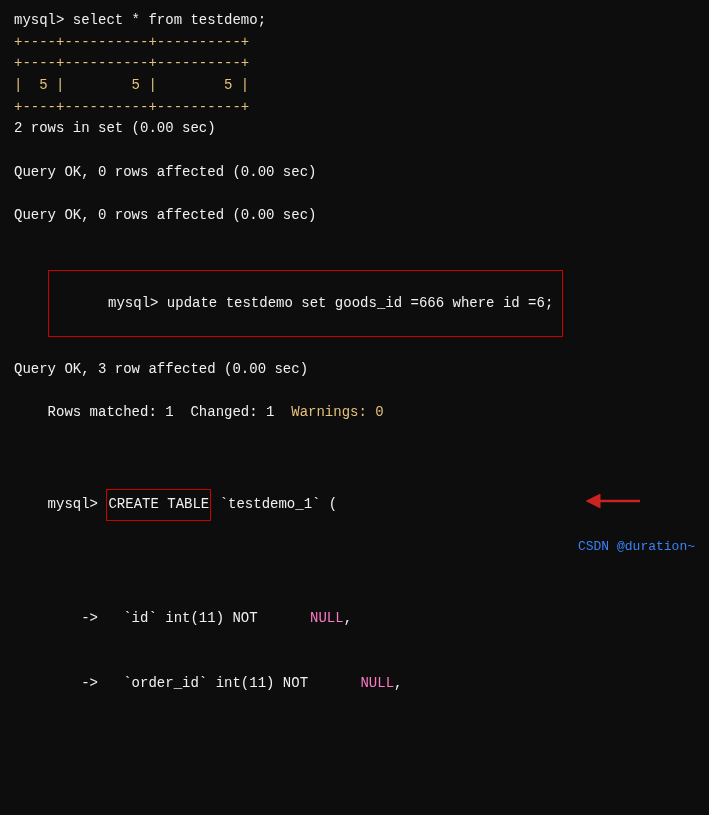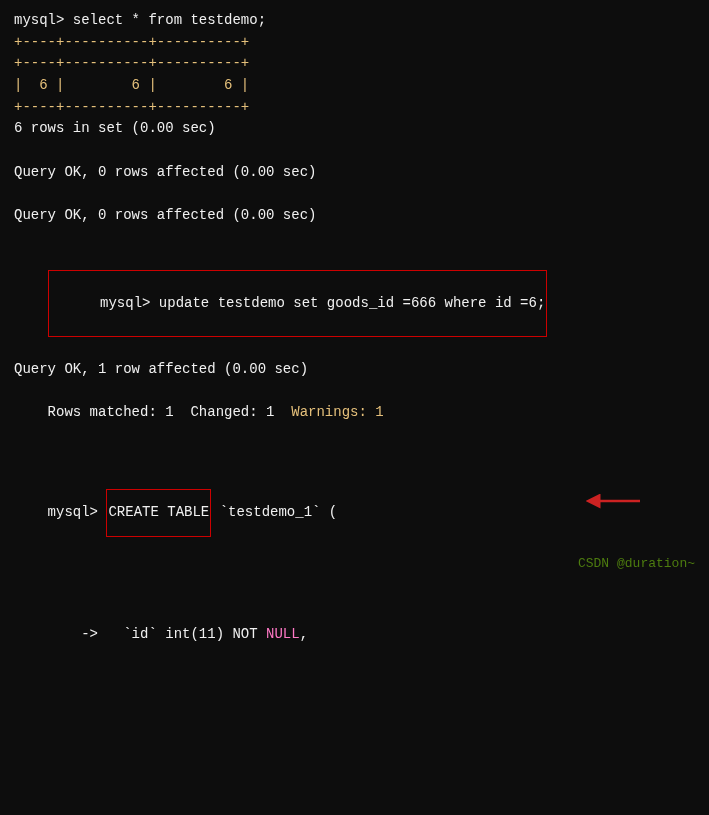--- a/index.html
+++ b/index.html
@@ -27,93 +27,96 @@
       line-height: 1.55;
     }
 
     .line {
       white-space: pre;
       display: block;
     }
 
     .white { color: #f0f0f0; }
     .yellow { color: #e5c07b; }
-    .magenta { color: #ff79c6; }
+    .magenta { color: #ff79c6; margin-left: 44px; }
 
     .csdn-watermark {
       position: absolute;
-      bottom: 1px;
+      bottom: 18px;
       right: 14px;
-      color: #4d7c0f;
+      color: #3b82f6;
       font-size: 13px;
     }
   </style>
 </head>
 <body>
 
 <div class="terminal">
 
   <span class="line white">mysql&gt; select * from testdemo;</span>
 
   <span class="line yellow">+----+----------+----------+</span>
 
 
   <span class="line yellow">+----+----------+----------+</span>
 
+  <span class="line yellow">|  5 |        5 |        5 |</span>
 
-  <span class="line yellow">|  6 |        6 |        6 |</span>
 
   <span class="line yellow">+----+----------+----------+</span>
 
-  <span class="line white">6 rows in set (0.00 sec)</span>
+  <span class="line white">2 rows in set (0.00 sec)</span>
 
   <span class="line">&nbsp;</span>
 
 
   <span class="line white">Query OK, 0 rows affected (0.00 sec)</span>
 
   <span class="line">&nbsp;</span>
 
 
   <span class="line white">Query OK, 0 rows affected (0.00 sec)</span>
 
   <span class="line">&nbsp;</span>
 
   <span class="line" style="display:block; position:relative;">
-    <span style="border: 1.5px solid #cc0000; display: inline-block; padding: 0 1px;">
+    <span style="border: 1.5px solid #cc0000; display: inline-block; padding: 0 9px;">
       <span class="white">mysql&gt; update testdemo set goods_id =666 where id =6;</span>
     </span>
   </span>
 
-  <span class="line white">Query OK, 1 row affected (0.00 sec)</span>
+  <span class="line white">Query OK, 3 row affected (0.00 sec)</span>
 
   <span class="line">
-    <span class="white">Rows matched: 1  Changed: 1  </span><span class="yellow">Warnings: 1</span>
+    <span class="white">Rows matched: 1  Changed: 1  </span><span class="yellow">Warnings: 0</span>
   </span>
 
   <span class="line">&nbsp;</span>
 
   <span class="line" style="display:block; position:relative;">
-    <span class="white">mysql&gt; </span><span style="border: 1.5px solid #cc0000; display: inline-block; padding: 12px 1px;"><span class="white">CREATE TABLE</span></span><span class="white"> `testdemo_1` (</span>
+    <span class="white">mysql&gt; </span><span style="border: 1.5px solid #cc0000; display: inline-block; padding: 4px 1px;"><span class="white">CREATE TABLE</span></span><span class="white"> `testdemo_1` (</span>
     
     <span style="position: absolute; right: 50px; top: 2px;">
       <svg width="60" height="20" viewBox="0 0 60 20">
         <defs>
           <marker id="arrowhead1" markerWidth="6" markerHeight="6" refX="3" refY="3" orient="auto">
             <polygon points="6 3, 0 0, 0 6" fill="#cc2222"></polygon>
           </marker>
         </defs>
         <line x1="55" y1="10" x2="8" y2="10" stroke="#cc2222" stroke-width="2.5" marker-end="url(#arrowhead1)"></line>
       </svg>
     </span>
   </span>
 
   <span class="line">
     <span class="white">    -&gt;   `id` int(11) NOT </span><span class="magenta">NULL</span><span class="white">,</span>
   </span>
 
+  <span class="line">
+    <span class="white">    -&gt;   `order_id` int(11) NOT </span><span class="magenta">NULL</span><span class="white">,</span>
+  </span>
 
   <span class="line">
     
   </span>
 
   <div class="csdn-watermark">CSDN @duration~</div>
 </div>
 
 </body></html>

